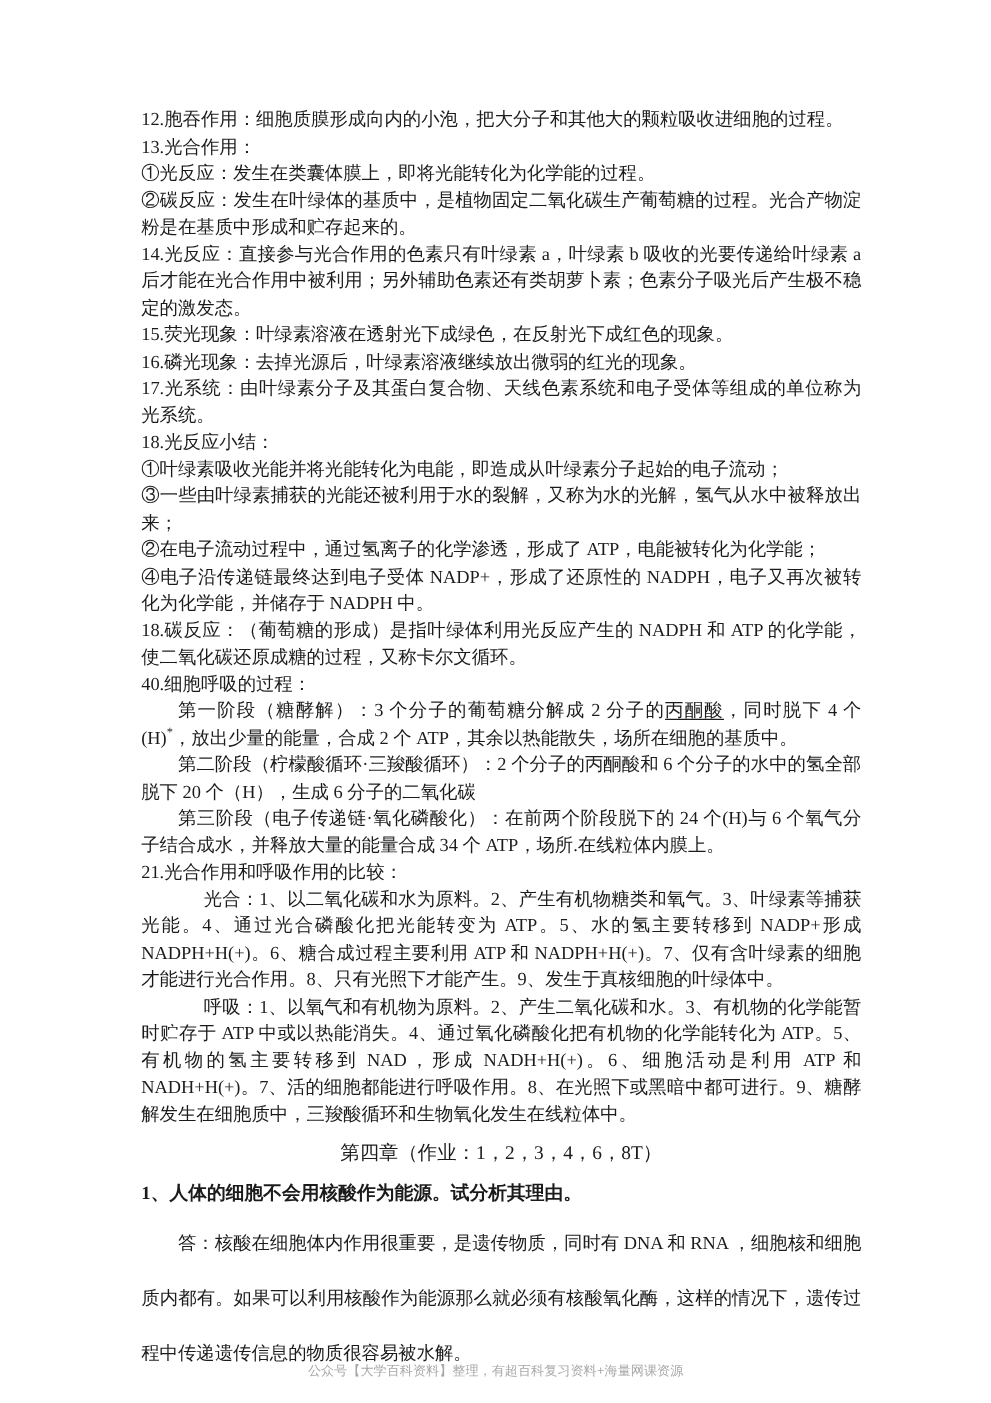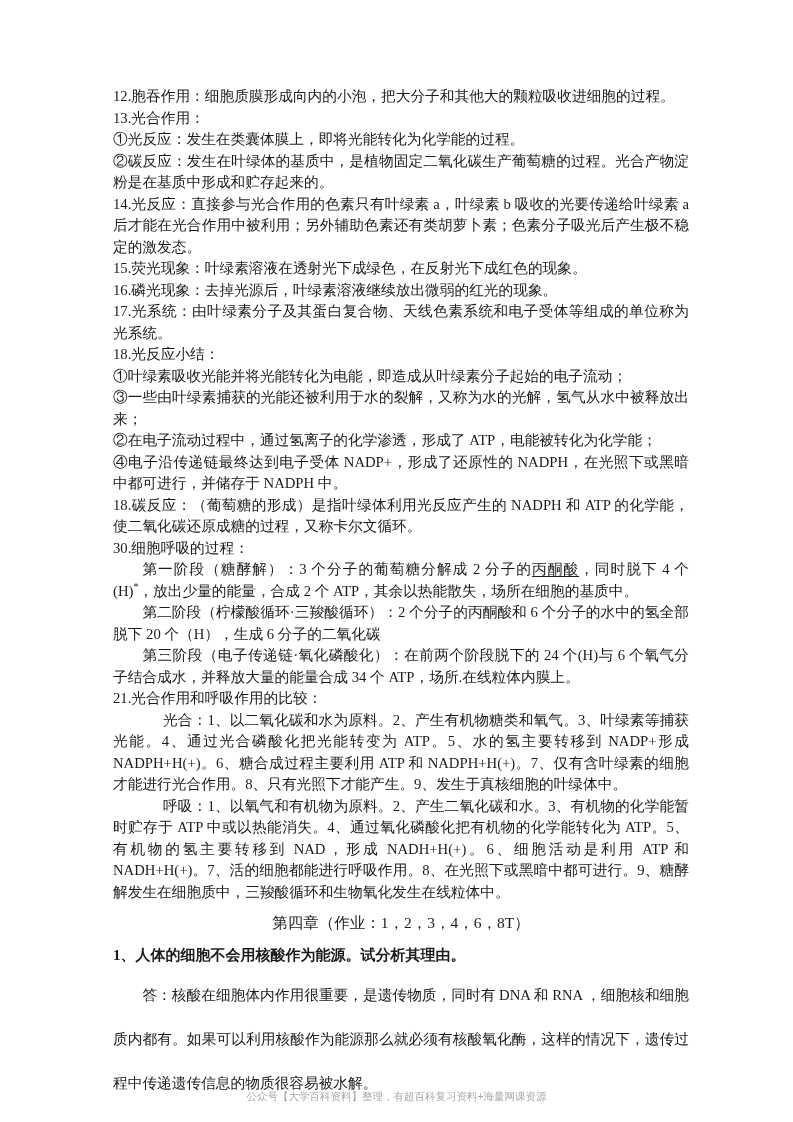--- a/index.html
+++ b/index.html
@@ -60,44 +60,44 @@
     text-indent: 2em;
   }
   .footer {
     position: absolute;
     left: 0;
     right: 0;
     bottom: 18px;
     text-align: center;
     font-size: 10.5px;
     color: #a8a8a8;
-    font-family: Liberation Sans, sans-serif;
+    font-family: Liberation Mono, monospace;
   }
 </style>
 </head>
 <body>
 
 <div class="page">
   <div class="content">
 
     <p>12.胞吞作用：细胞质膜形成向内的小泡，把大分子和其他大的颗粒吸收进细胞的过程。</p>
     <p>13.光合作用：</p>
     <p>①光反应：发生在类囊体膜上，即将光能转化为化学能的过程。</p>
     <p>②碳反应：发生在叶绿体的基质中，是植物固定二氧化碳生产葡萄糖的过程。光合产物淀粉是在基质中形成和贮存起来的。</p>
     <p>14.光反应：直接参与光合作用的色素只有叶绿素 a，叶绿素 b 吸收的光要传递给叶绿素 a 后才能在光合作用中被利用；另外辅助色素还有类胡萝卜素；色素分子吸光后产生极不稳定的激发态。</p>
     <p>15.荧光现象：叶绿素溶液在透射光下成绿色，在反射光下成红色的现象。</p>
     <p>16.磷光现象：去掉光源后，叶绿素溶液继续放出微弱的红光的现象。</p>
     <p>17.光系统：由叶绿素分子及其蛋白复合物、天线色素系统和电子受体等组成的单位称为光系统。</p>
     <p>18.光反应小结：</p>
     <p>①叶绿素吸收光能并将光能转化为电能，即造成从叶绿素分子起始的电子流动；</p>
     <p>③一些由叶绿素捕获的光能还被利用于水的裂解，又称为水的光解，氢气从水中被释放出来；</p>
     <p>②在电子流动过程中，通过氢离子的化学渗透，形成了 ATP，电能被转化为化学能；</p>
-    <p>④电子沿传递链最终达到电子受体 NADP+，形成了还原性的 NADPH，在光照下或黑暗中都可进行，并储存于 NADPH 中。</p>
+    <p>④电子沿传递链最终达到电子受体 NADP+，形成了还原性的 NADPH，电子又再次被转化为化学能，并储存于 NADPH 中。</p>
     <p>18.碳反应：（葡萄糖的形成）是指叶绿体利用光反应产生的 NADPH 和 ATP 的化学能，使二氧化碳还原成糖的过程，又称卡尔文循环。</p>
-    <p>30.细胞呼吸的过程：</p>
+    <p>40.细胞呼吸的过程：</p>
 
     <p class="ind2"><span>第一阶段（糖酵解）：3 个分子的葡萄糖分解成 2 分子的</span><span class="u">丙酮酸</span><span>，同时脱下 4 个(H)</span><sup>*</sup><span>，放出少量的能量，合成 2 个 ATP，其余以热能散失，场所在细胞的基质中。</span></p>
 
     <p class="ind2">第二阶段（柠檬酸循环·三羧酸循环）：2 个分子的丙酮酸和 6 个分子的水中的氢全部脱下 20 个（H），生成 6 分子的二氧化碳</p>
     <p class="ind2">第三阶段（电子传递链·氧化磷酸化）：在前两个阶段脱下的 24 个(H)与 6 个氧气分子结合成水，并释放大量的能量合成 34 个 ATP，场所.在线粒体内膜上。</p>
     <p>21.光合作用和呼吸作用的比较：</p>
     <p class="ind35">光合：1、以二氧化碳和水为原料。2、产生有机物糖类和氧气。3、叶绿素等捕获光能。4、通过光合磷酸化把光能转变为 ATP。5、水的氢主要转移到 NADP+形成 NADPH+H(+)。6、糖合成过程主要利用 ATP 和 NADPH+H(+)。7、仅有含叶绿素的细胞才能进行光合作用。8、只有光照下才能产生。9、发生于真核细胞的叶绿体中。</p>
     <p class="ind35">呼吸：1、以氧气和有机物为原料。2、产生二氧化碳和水。3、有机物的化学能暂时贮存于 ATP 中或以热能消失。4、通过氧化磷酸化把有机物的化学能转化为 ATP。5、有机物的氢主要转移到 NAD，形成 NADH+H(+)。6、细胞活动是利用 ATP 和 NADH+H(+)。7、活的细胞都能进行呼吸作用。8、在光照下或黑暗中都可进行。9、糖酵解发生在细胞质中，三羧酸循环和生物氧化发生在线粒体中。</p>
 
     <p class="chapter-heading">第四章（作业：1，2，3，4，6，8T）</p>

